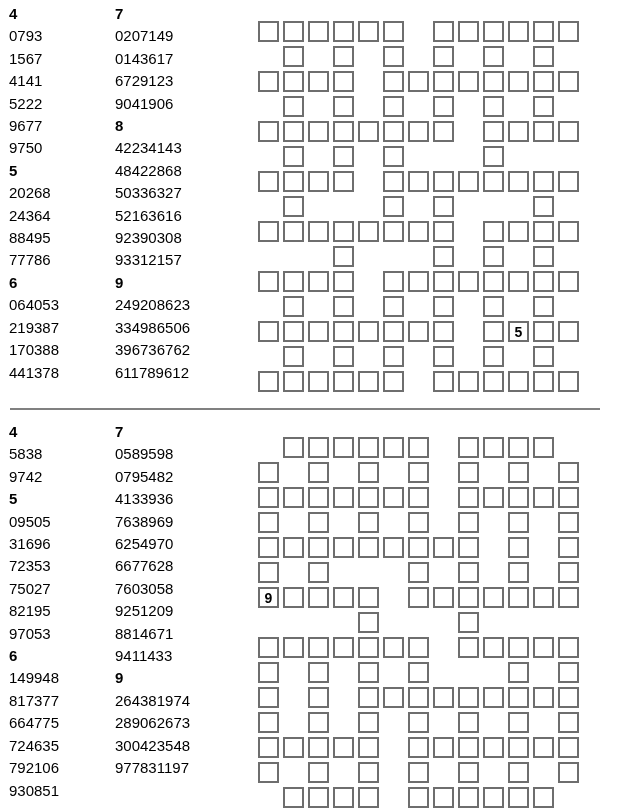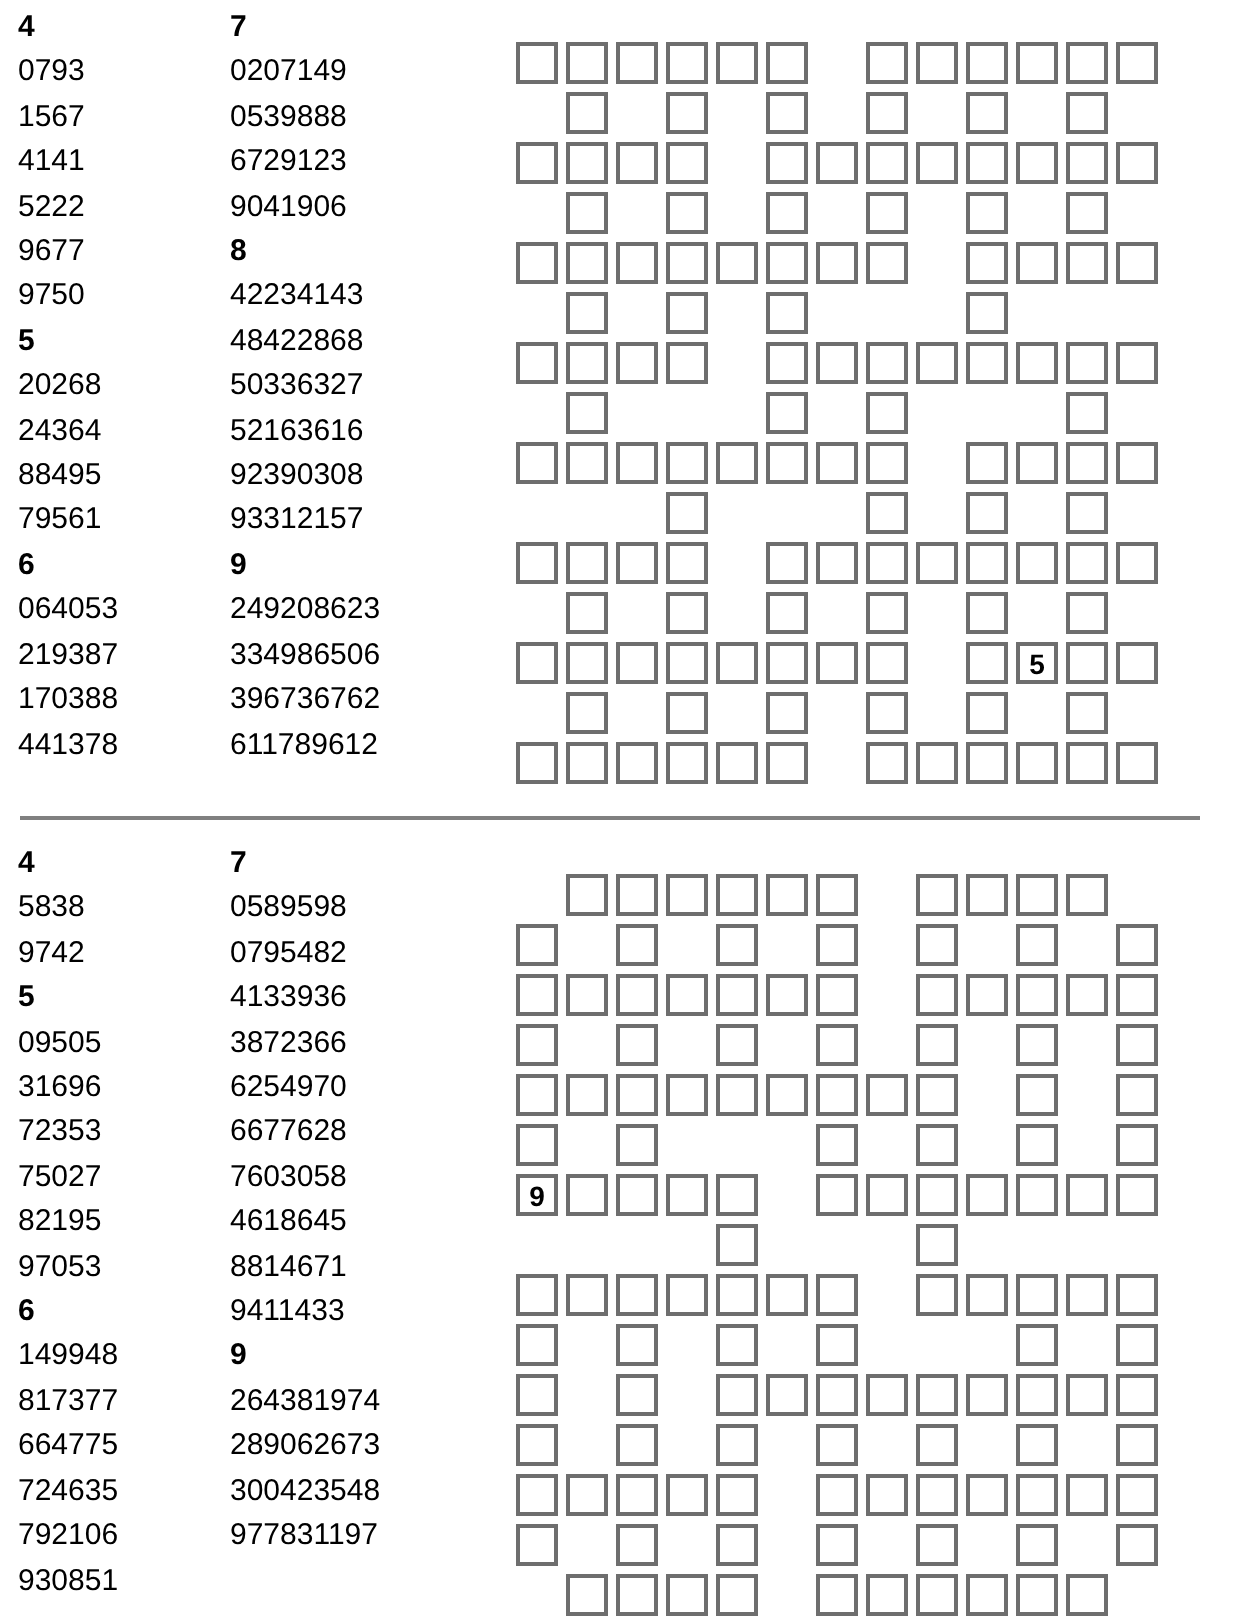--- a/index.html
+++ b/index.html
@@ -51,31 +51,31 @@
     <div class="clue-number">0793</div>
     <div class="clue-number">1567</div>
     <div class="clue-number">4141</div>
     <div class="clue-number">5222</div>
     <div class="clue-number">9677</div>
     <div class="clue-number">9750</div>
     <div class="clue-header">5</div>
     <div class="clue-number">20268</div>
     <div class="clue-number">24364</div>
     <div class="clue-number">88495</div>
-    <div class="clue-number">79561</div>
+    <div class="clue-number">77786</div>
     <div class="clue-header">6</div>
     <div class="clue-number">064053</div>
     <div class="clue-number">219387</div>
     <div class="clue-number">170388</div>
     <div class="clue-number">441378</div>
   </div>
 <div class="clue-list" style="left: 115px; top: 3px;">
     <div class="clue-header">7</div>
     <div class="clue-number">0207149</div>
-    <div class="clue-number">0539888</div>
+    <div class="clue-number">0143617</div>
     <div class="clue-number">6729123</div>
     <div class="clue-number">9041906</div>
     <div class="clue-header">8</div>
     <div class="clue-number">42234143</div>
     <div class="clue-number">48422868</div>
     <div class="clue-number">50336327</div>
     <div class="clue-number">52163616</div>
     <div class="clue-number">92390308</div>
     <div class="clue-number">93312157</div>
     <div class="clue-header">9</div>
@@ -238,25 +238,25 @@
     <div class="clue-number">664775</div>
     <div class="clue-number">724635</div>
     <div class="clue-number">792106</div>
     <div class="clue-number">930851</div>
   </div>
 <div class="clue-list" style="left: 115px; top: 421px;">
     <div class="clue-header">7</div>
     <div class="clue-number">0589598</div>
     <div class="clue-number">0795482</div>
     <div class="clue-number">4133936</div>
-    <div class="clue-number">3872366</div>
+    <div class="clue-number">7638969</div>
     <div class="clue-number">6254970</div>
     <div class="clue-number">6677628</div>
     <div class="clue-number">7603058</div>
-    <div class="clue-number">4618645</div>
+    <div class="clue-number">9251209</div>
     <div class="clue-number">8814671</div>
     <div class="clue-number">9411433</div>
     <div class="clue-header">9</div>
     <div class="clue-number">264381974</div>
     <div class="clue-number">289062673</div>
     <div class="clue-number">300423548</div>
     <div class="clue-number">977831197</div>
   </div>
 <div class="puzzle-grid" style="left: 258px; top: 437px;">
     <div class="cell" style="grid-row-start: 1; grid-column-start: 2;"></div>

